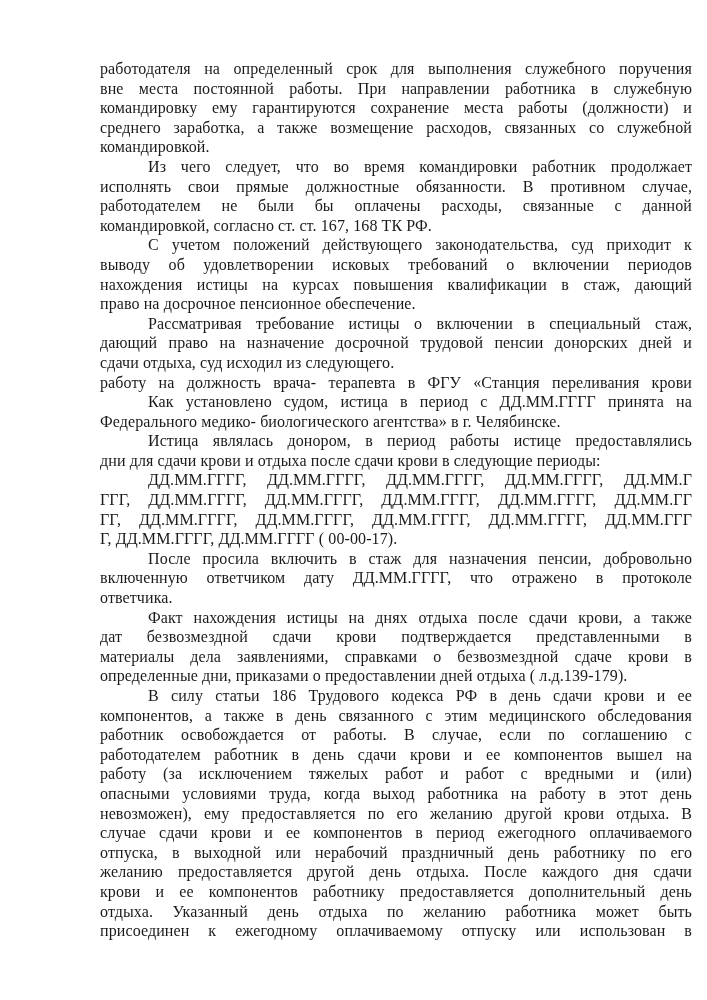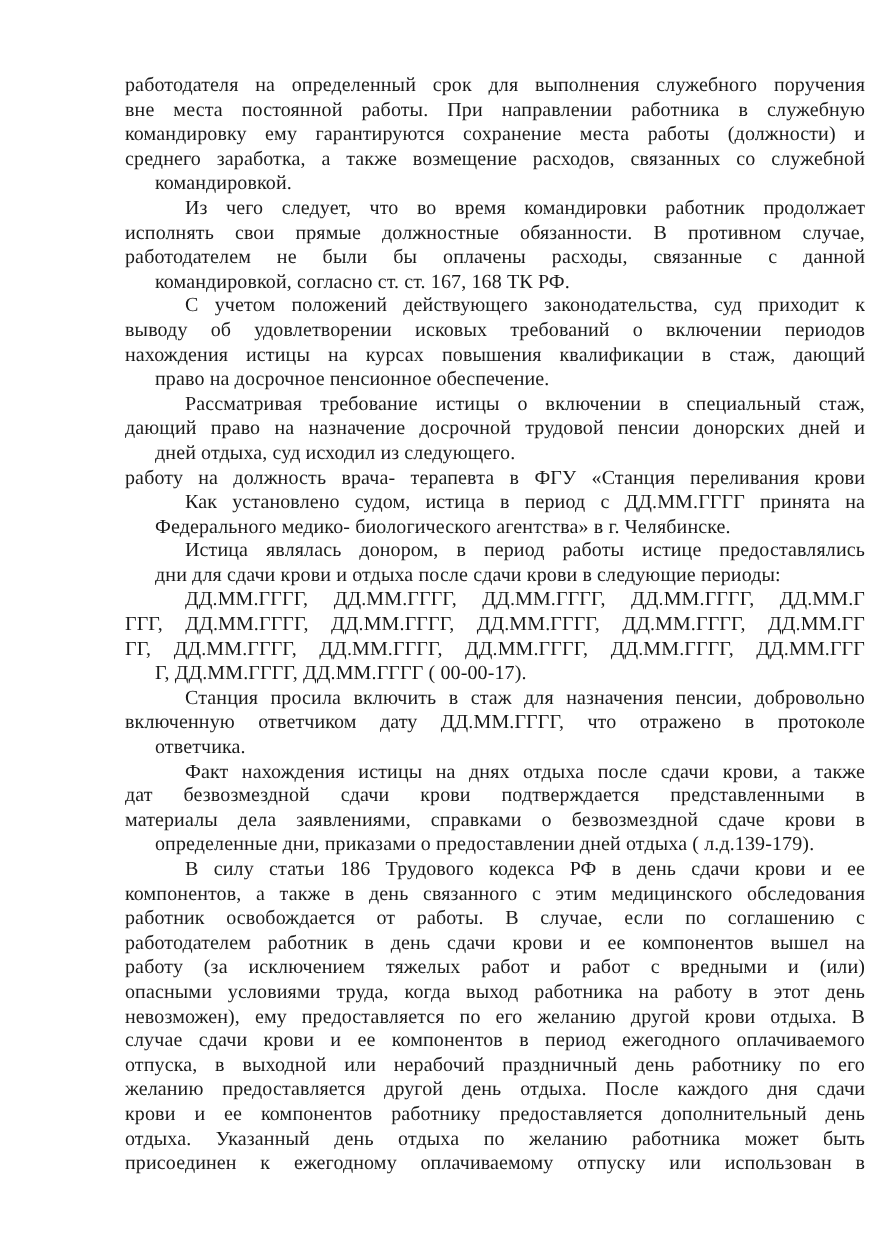--- a/index.html
+++ b/index.html
@@ -33,21 +33,20 @@
   }
   .paragraph { margin: 0; padding: 0; }
   .line {
     text-align: justify;
     text-align-last: justify;
     white-space: normal;
   }
   .line.last {
     text-align: left;
     text-align-last: left;
-    margin-left: 24px;
   }
   .line.indent {
     text-indent: 48px;
   }
 </style>
 </head>
 <body style="color: rgb(26, 26, 26); background: rgb(255, 255, 255);">
 
 <div class="page">
   <div class="text-column" id="text-column">
@@ -66,39 +65,39 @@
       </div>
       <div class="paragraph">
         <div class="line indent">С учетом положений действующего законодательства, суд приходит к</div>
         <div class="line">выводу об удовлетворении исковых требований о включении периодов</div>
         <div class="line">нахождения истицы на курсах повышения квалификации в стаж, дающий</div>
         <div class="line last">право на досрочное пенсионное обеспечение.</div>
       </div>
       <div class="paragraph">
         <div class="line indent">Рассматривая требование истицы о включении в специальный стаж,</div>
         <div class="line">дающий право на назначение досрочной трудовой пенсии донорских дней и</div>
-        <div class="line last">дней отдыха, суд исходил из следующего.</div>
+        <div class="line last">сдачи отдыха, суд исходил из следующего.</div>
       </div>
       <div class="paragraph">
         <div class="line">работу на должность врача- терапевта в ФГУ «Станция переливания крови</div>
         <div class="line indent">Как установлено судом, истица в период с ДД.ММ.ГГГГ принята на</div>
         <div class="line last">Федерального медико- биологического агентства» в г. Челябинске.</div>
       </div>
       <div class="paragraph">
         <div class="line indent">Истица являлась донором, в период работы истице предоставлялись</div>
         <div class="line last">дни для сдачи крови и отдыха после сдачи крови в следующие периоды:</div>
       </div>
       <div class="paragraph">
         <div class="line indent">ДД.ММ.ГГГГ, ДД.ММ.ГГГГ, ДД.ММ.ГГГГ, ДД.ММ.ГГГГ, ДД.ММ.Г</div>
         <div class="line">ГГГ, ДД.ММ.ГГГГ, ДД.ММ.ГГГГ, ДД.ММ.ГГГГ, ДД.ММ.ГГГГ, ДД.ММ.ГГ</div>
         <div class="line">ГГ, ДД.ММ.ГГГГ, ДД.ММ.ГГГГ, ДД.ММ.ГГГГ, ДД.ММ.ГГГГ, ДД.ММ.ГГГ</div>
         <div class="line last">Г, ДД.ММ.ГГГГ, ДД.ММ.ГГГГ ( 00-00-17).</div>
       </div>
       <div class="paragraph">
-        <div class="line indent">Станция просила включить в стаж для назначения пенсии, добровольно</div>
+        <div class="line indent">После просила включить в стаж для назначения пенсии, добровольно</div>
         <div class="line">включенную ответчиком дату ДД.ММ.ГГГГ, что отражено в протоколе</div>
         <div class="line last">ответчика.</div>
       </div>
       <div class="paragraph">
         <div class="line indent">Факт нахождения истицы на днях отдыха после сдачи крови, а также</div>
         <div class="line">дат безвозмездной сдачи крови подтверждается представленными в</div>
         <div class="line">материалы дела заявлениями, справками о безвозмездной сдаче крови в</div>
         <div class="line last">определенные дни, приказами о предоставлении дней отдыха ( л.д.139-179).</div>
       </div>
       <div class="paragraph">

